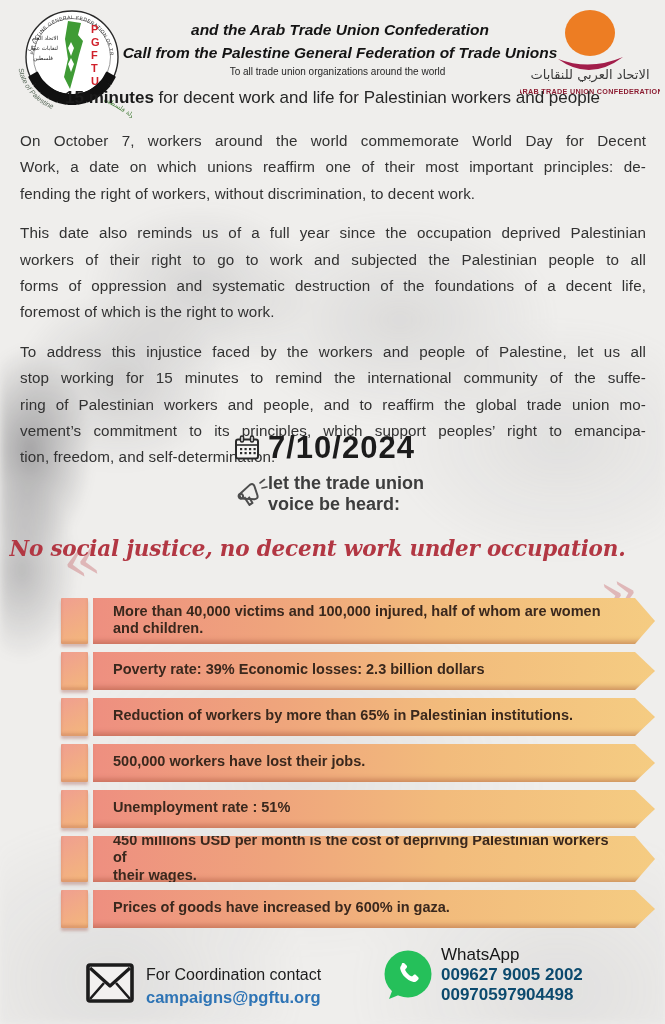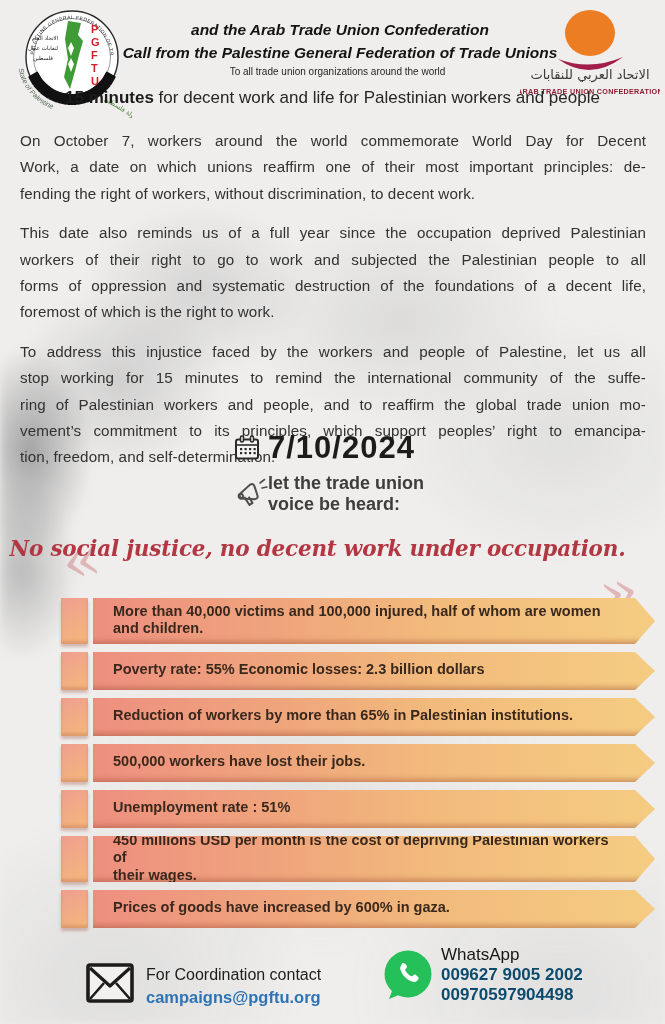--- a/index.html
+++ b/index.html
@@ -214,21 +214,21 @@
       <div class="stat-row h2">
         <div class="stat-tab"></div>
         <div class="stat-bar">
           <div class="stat-line">More than 40,000 victims and 100,000 injured, half of whom are women</div>
           <div class="stat-line">and children.</div>
         </div>
       </div>
       <div class="stat-row h1">
         <div class="stat-tab"></div>
         <div class="stat-bar">
-          <div class="stat-line">Poverty rate: 55% Economic losses: 2.3 billion dollars</div>
+          <div class="stat-line">Poverty rate: 39% Economic losses: 2.3 billion dollars</div>
         </div>
       </div>
       <div class="stat-row h1">
         <div class="stat-tab"></div>
         <div class="stat-bar">
           <div class="stat-line">Reduction of workers by more than 65% in Palestinian institutions.</div>
         </div>
       </div>
       <div class="stat-row h1">
         <div class="stat-tab"></div>

